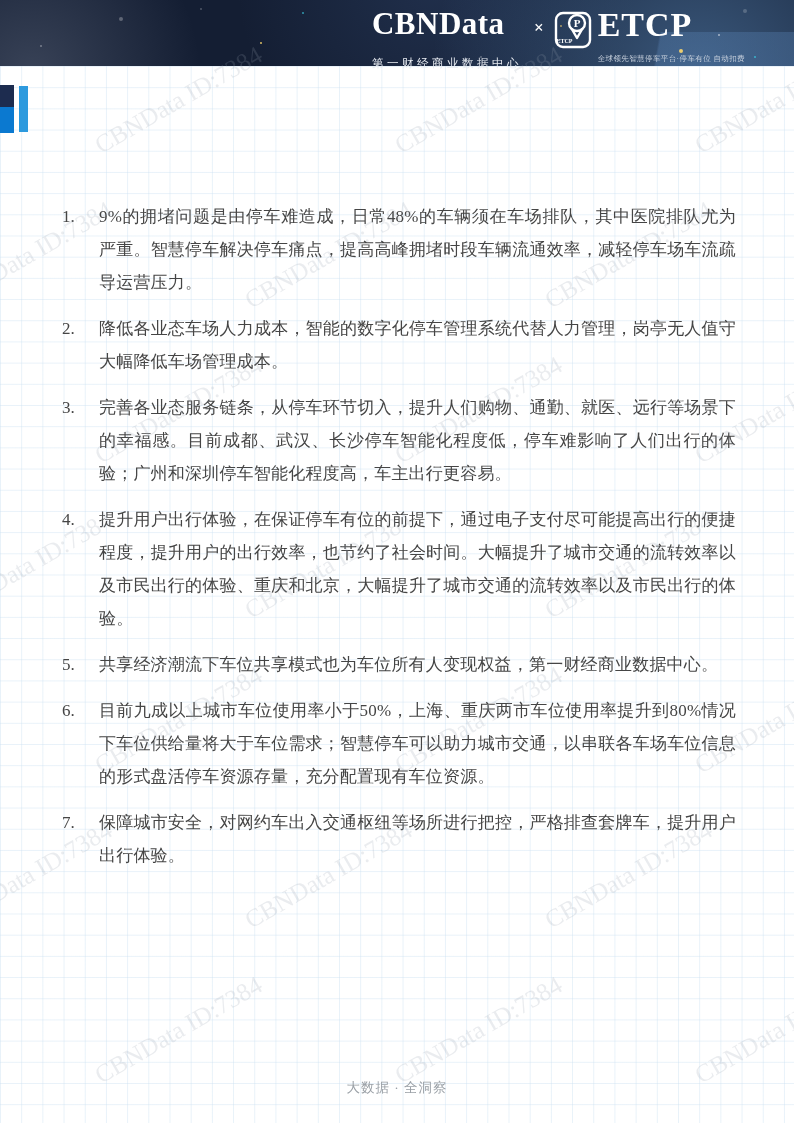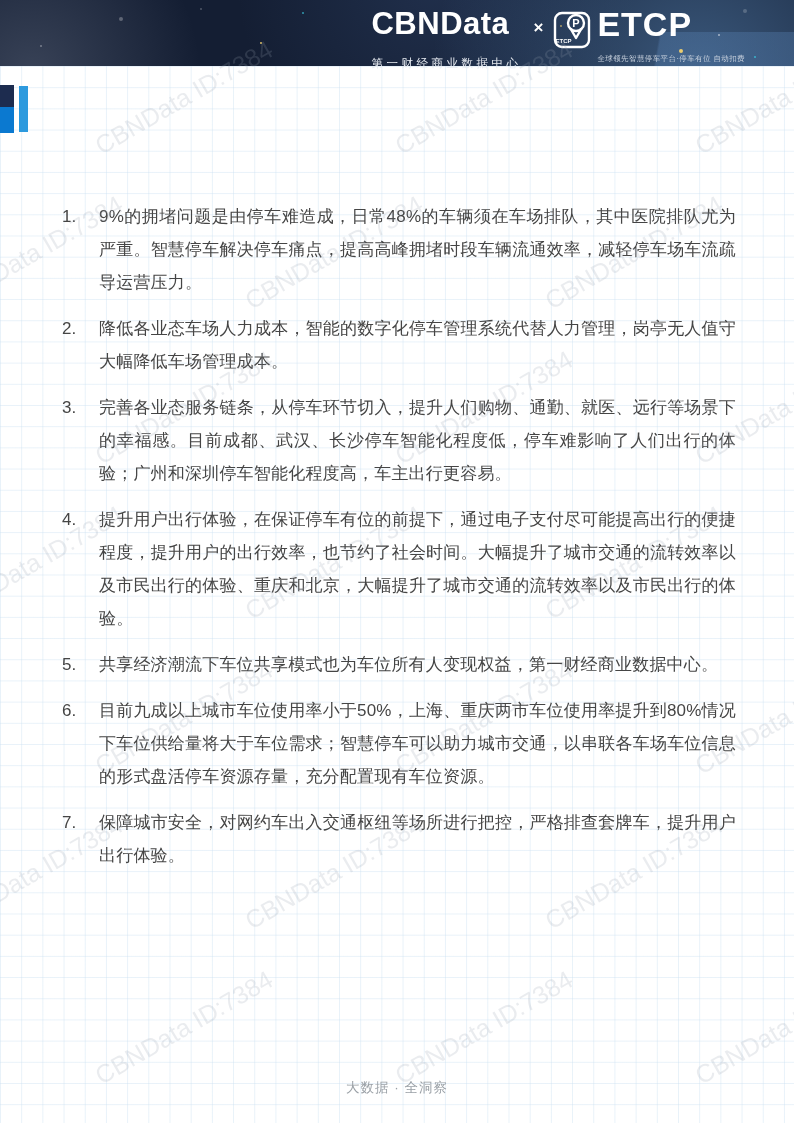--- a/index.html
+++ b/index.html
@@ -1,17 +1,17 @@
 <!DOCTYPE html>
 <html><head>
 <meta charset="utf-8">
 <style>
   html,body{margin:0;padding:0;}
   body{font-family:"Liberation Sans","DejaVu Sans",sans-serif;}
-  .page{position:relative;width:794px;height:1123px;background:#ffffff;overflow:hidden;}
+  .page{position:relative;width:794px;height:1123px;background:#ffffff;overflow:hidden;font-family:Liberation Serif, serif;}
 
   
   .grid-bg{position:absolute;left:0;top:66px;right:0;bottom:0;
     background-image:
       linear-gradient(to right, rgba(205,226,242,0.45) 1px, transparent 1px),
       linear-gradient(to bottom, rgba(205,226,242,0.45) 1px, transparent 1px);
     background-size:21.2px 21.2px;}
 
   
   .header{position:absolute;left:0;top:0;width:794px;height:66px;background:#141e33;

